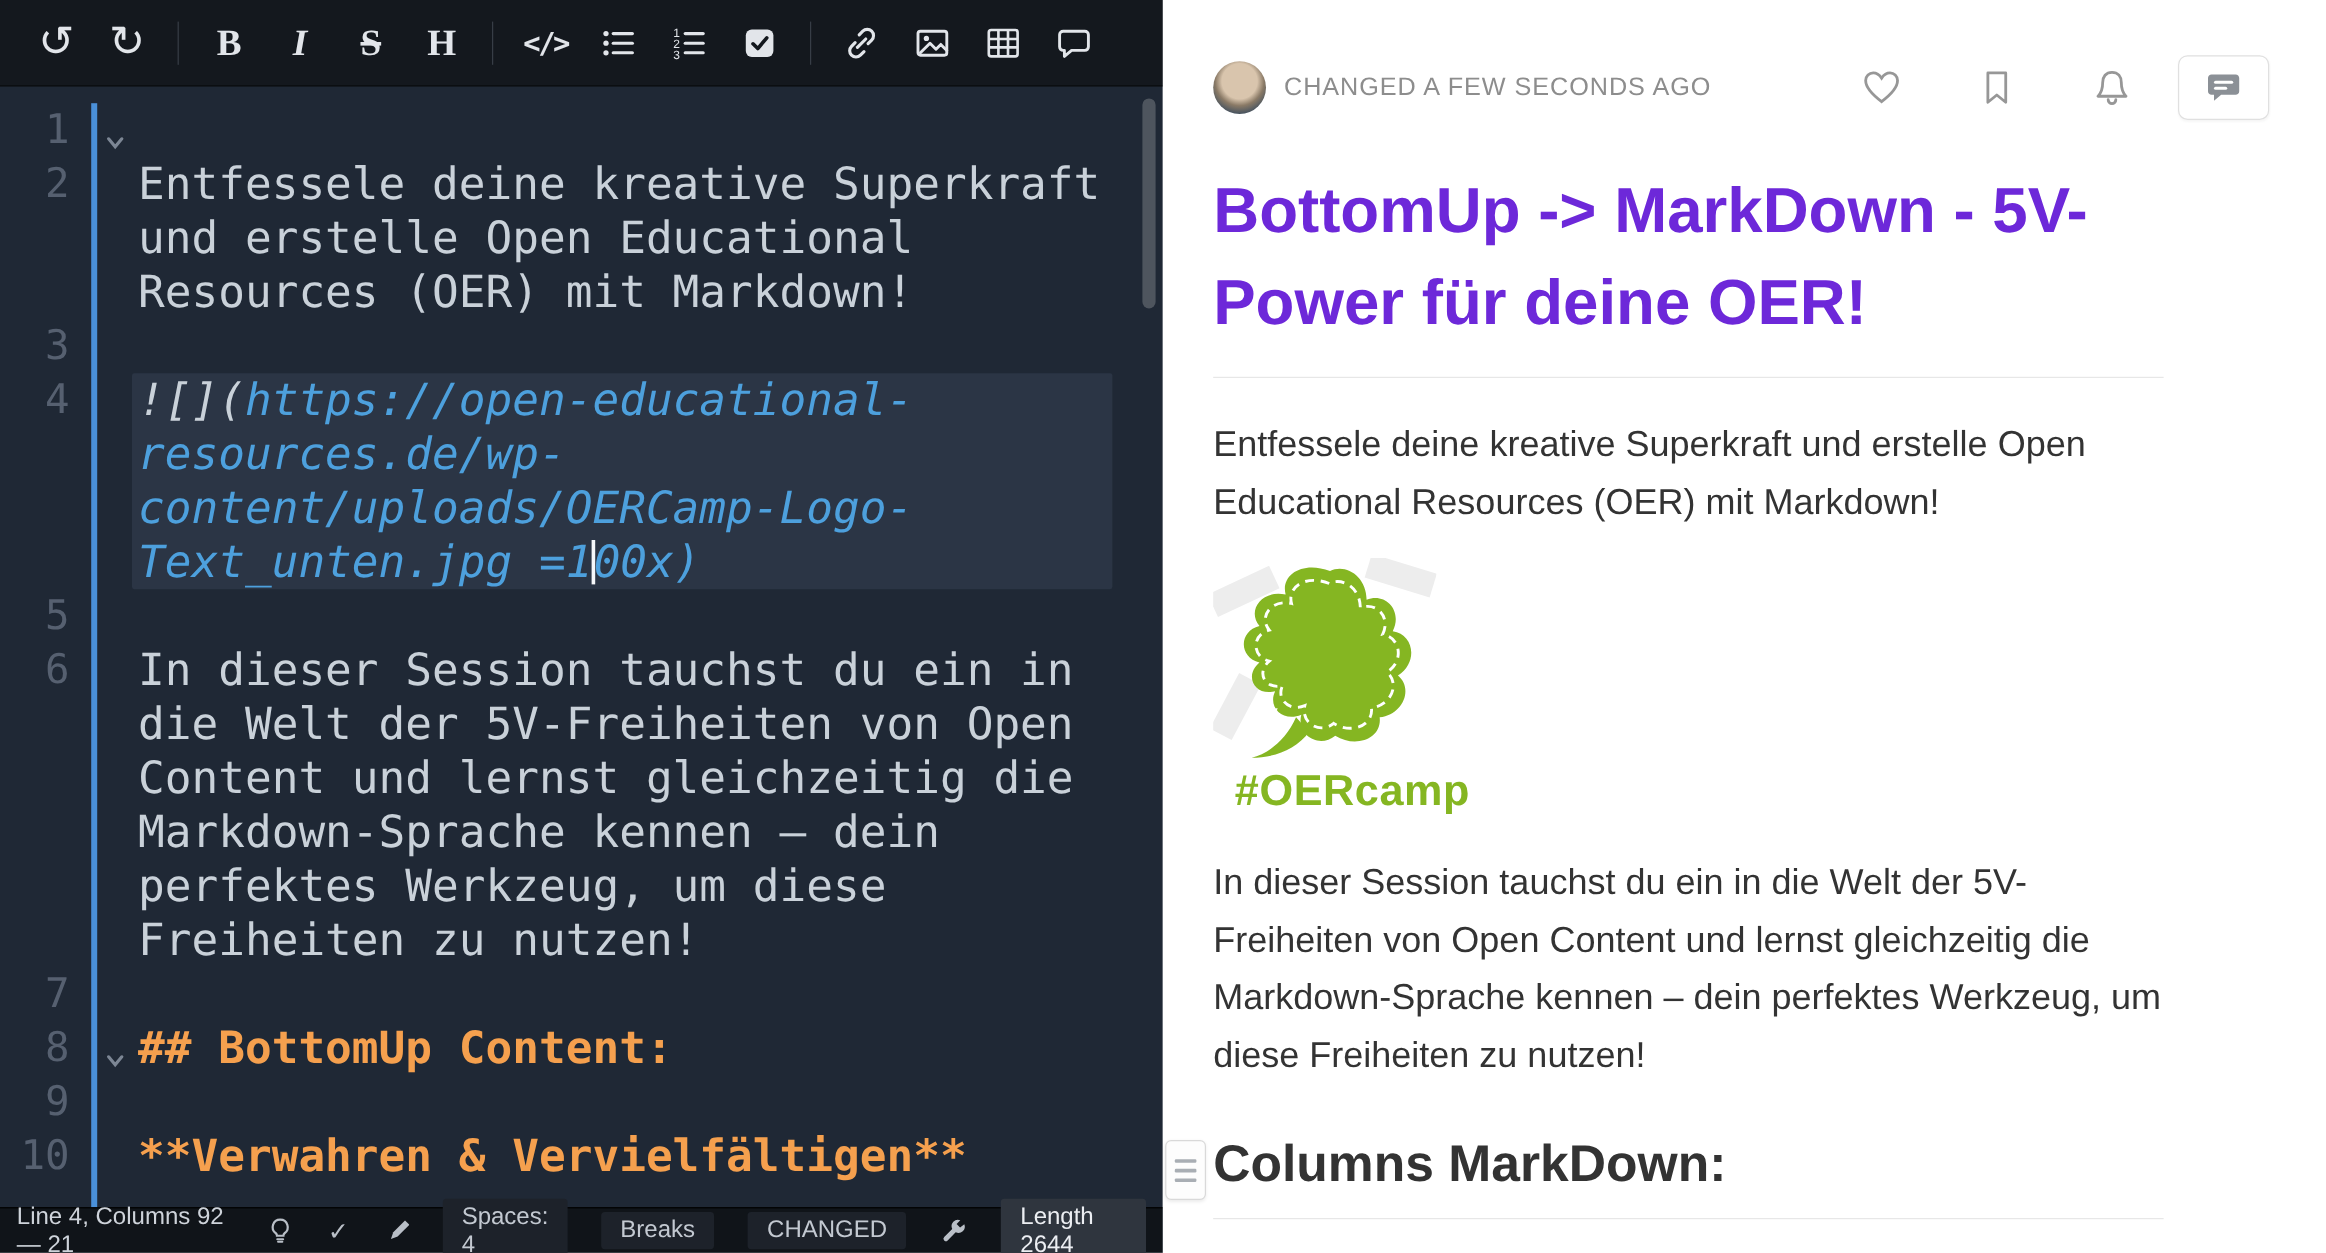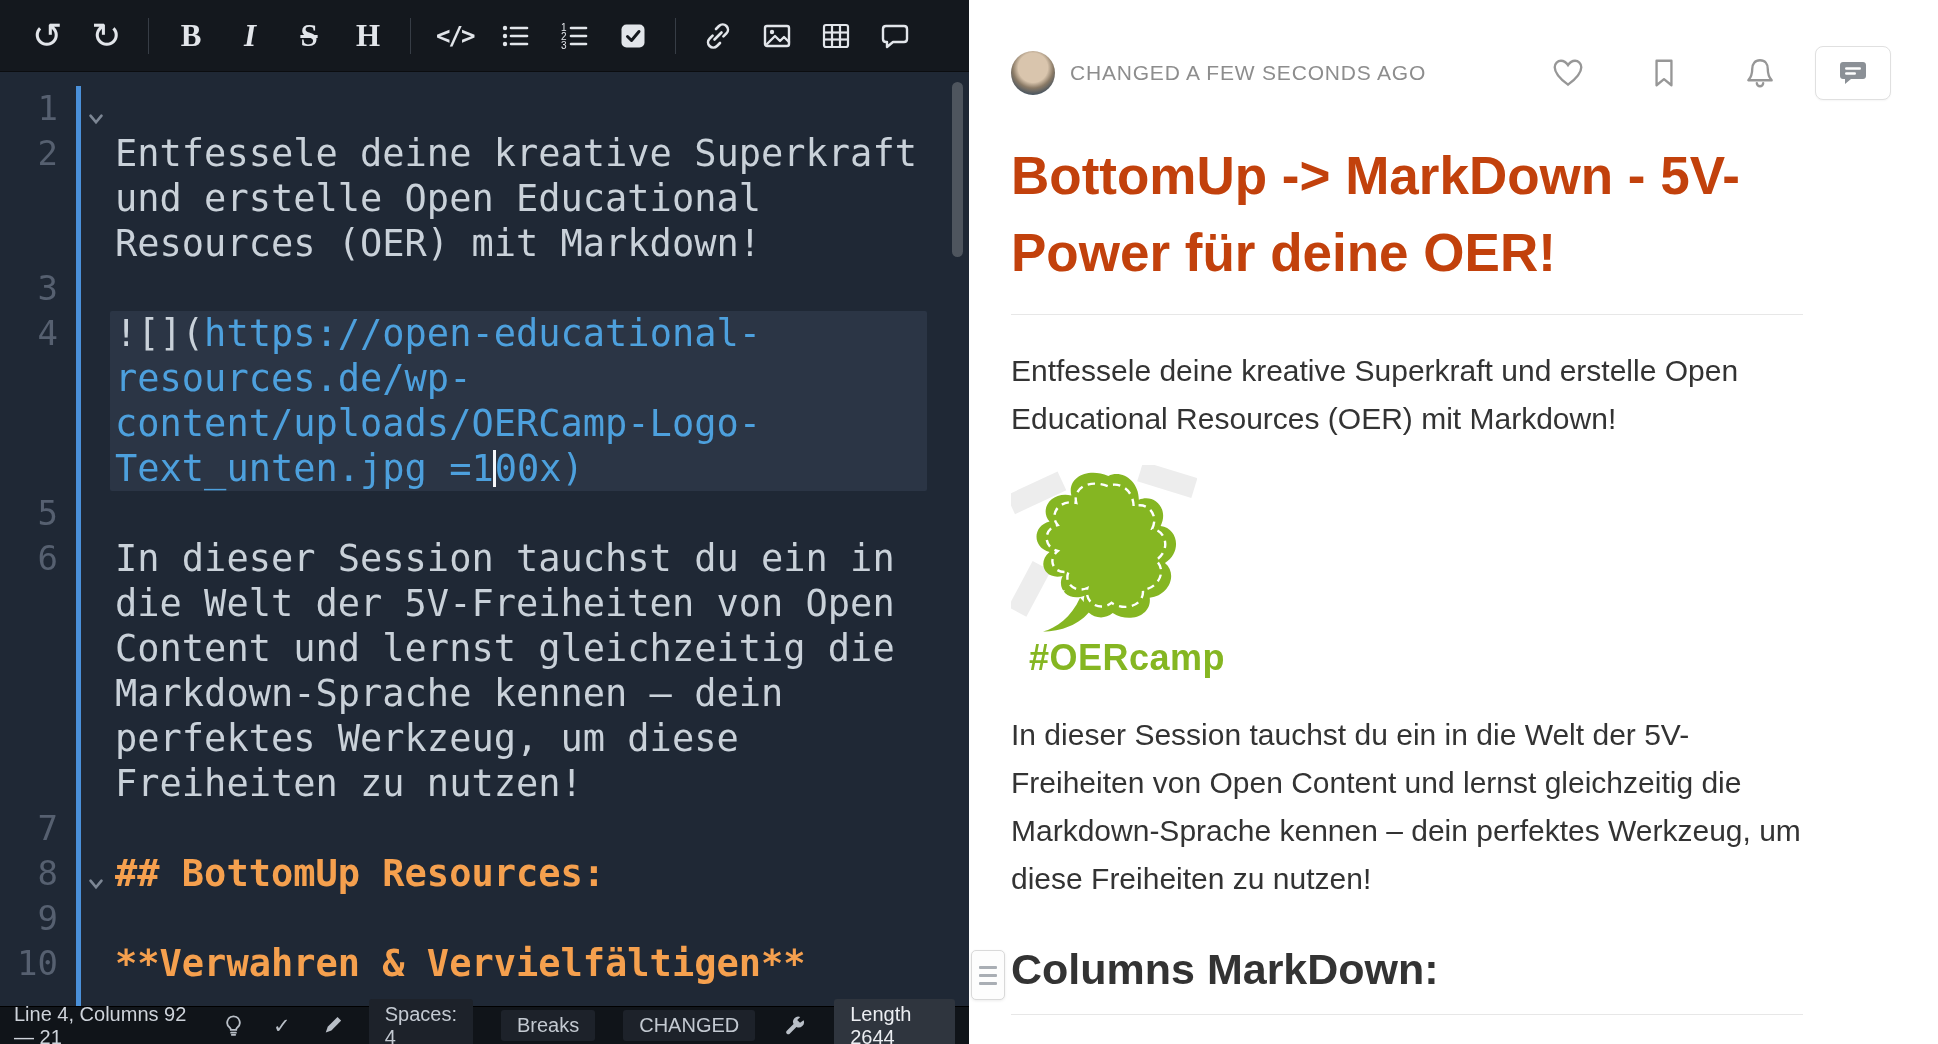--- a/index.html
+++ b/index.html
@@ -27,21 +27,21 @@
   .auth-bar { position: absolute; left: 76px; top: 14px; bottom: 0; width: 5px; background: #4a90d9; }
   .ed-row { display: flex; position: relative; }
   .gutter { width: 74px; flex: none; text-align: right; padding-right: 16px;
             color: #566070; font-size: 34px; line-height: 45px; }
   .fold { position: absolute; left: 85px; top: 9px; color: #7c8694; }
   .code { width: 817px; margin-left: 36px; padding-left: 5px; color: #c9d1d9;
           white-space: pre-wrap; overflow-wrap: break-word; min-height: 45px; }
   .tok-heading { color: #f5a04e; font-weight: bold; }
   .tok-plain { color: #c9d1d9; }
   .tok-url { color: #4da0dd; }
-  .ed-row.hl .code { background: #2b3545; border-radius: 2px; }
+  .ed-row.hl .code { background: #2b3545; border-radius: 2px; font-style: italic; }
   .caret { display: inline-block; width: 3px; height: 37px; background: #f5f7fa; vertical-align: -6px; margin: 0 -1px; }
   .scrollbar-thumb { position: absolute; right: 6px; top: 10px; width: 11px; height: 175px;
                      background: #4e555e; border-radius: 6px; }
 
   .statusbar { height: 38px; flex: none; background: #101419; border-top: 1px solid #000;
                display: flex; align-items: center; gap: 28px; padding: 0 14px;
                color: #ced3da; font-size: 20px; }
   .sb-icon { display: flex; align-items: center; }
   .sb-check { color: #b9bfc7; font-size: 21px; font-family: "DejaVu Sans", sans-serif; }
   .sb-chip { background: #1d222a; padding: 4px 16px; border-radius: 3px; color: #c3c9d1; }
@@ -55,21 +55,21 @@
   .avatar { width: 44px; height: 44px; border-radius: 50%; flex: none;
             background: radial-gradient(circle at 50% 38%, #d9c5ad 0 42%, #8a7a66 58%, #45525f 78%, #2e3b47 100%); }
   .meta-text { color: #8d8d8d; font-size: 21px; letter-spacing: 0.8px; }
   .meta-actions { display: flex; align-items: center; gap: 62px; }
   .icon-btn { display: flex; align-items: center; justify-content: center; }
   .comment-btn { margin-left: -24px; width: 76px; height: 54px; border: 1px solid #e0e0e0; border-radius: 8px;
                  background: #fff; display: flex; align-items: center; justify-content: center;
                  box-shadow: 0 1px 2px rgba(0,0,0,0.04); }
 
   .preview-content { width: 792px; }
-  .preview-content h1 { font-size: 53px; line-height: 1.45; font-weight: 700; color: #c2410c; margin-top: 42px; }
+  .preview-content h1 { font-size: 53px; line-height: 1.45; font-weight: 700; color: #6d28d9; margin-top: 42px; }
   .preview-content hr { border: none; border-top: 1px solid #e7e7e7; margin-top: 22px; }
   .preview-content p { font-size: 30px; line-height: 48px; color: #333; margin-top: 32px; }
   .logo-figure { margin-top: 22px; }
   .logo-caption { color: #85b622; font-weight: bold; font-size: 36px; letter-spacing: 0.5px; margin: -4px 0 0 18px;
                   font-family: "Liberation Sans", sans-serif; }
   .preview-content h2 { font-size: 43px; font-weight: 700; color: #333; margin-top: 42px; }
   .preview-content .h2-rule { margin-top: 20px; }
 
   .grip { position: absolute; left: 2px; top: 950px; width: 34px; height: 50px; background: #fdfdfd;
           border: 1px solid #d9d9d9; border-radius: 5px; display: flex; flex-direction: column;
@@ -202,21 +202,21 @@
       <div class="code"></div>
     </div>
 
     <div class="ed-row">
       <div class="gutter">8</div>
       <span class="fold">
         <svg width="22" height="22" viewBox="0 0 20 20" fill="none" stroke="currentColor" stroke-width="2.4" stroke-linecap="round">
             <path d="M5 7 L10 13 L15 7"></path>
           </svg>
       </span>
-      <div class="code"><span class="tok-heading">## BottomUp Resources:</span></div>
+      <div class="code"><span class="tok-heading">## BottomUp Content:</span></div>
     </div>
 
     <div class="ed-row">
       <div class="gutter">9</div>
       <div class="code"></div>
     </div>
 
     <div class="ed-row">
       <div class="gutter">10</div>
       <div class="code"><span class="tok-heading">**Verwahren &amp; Vervielfältigen**</span></div>

